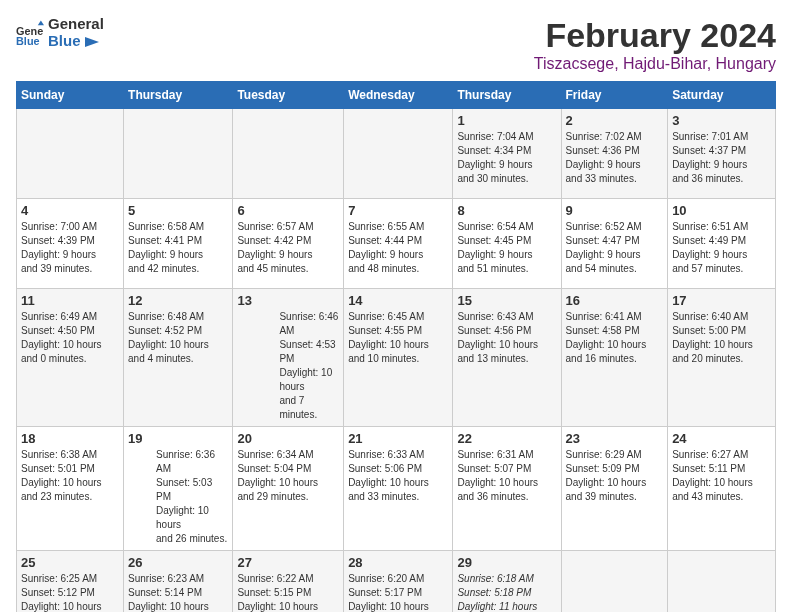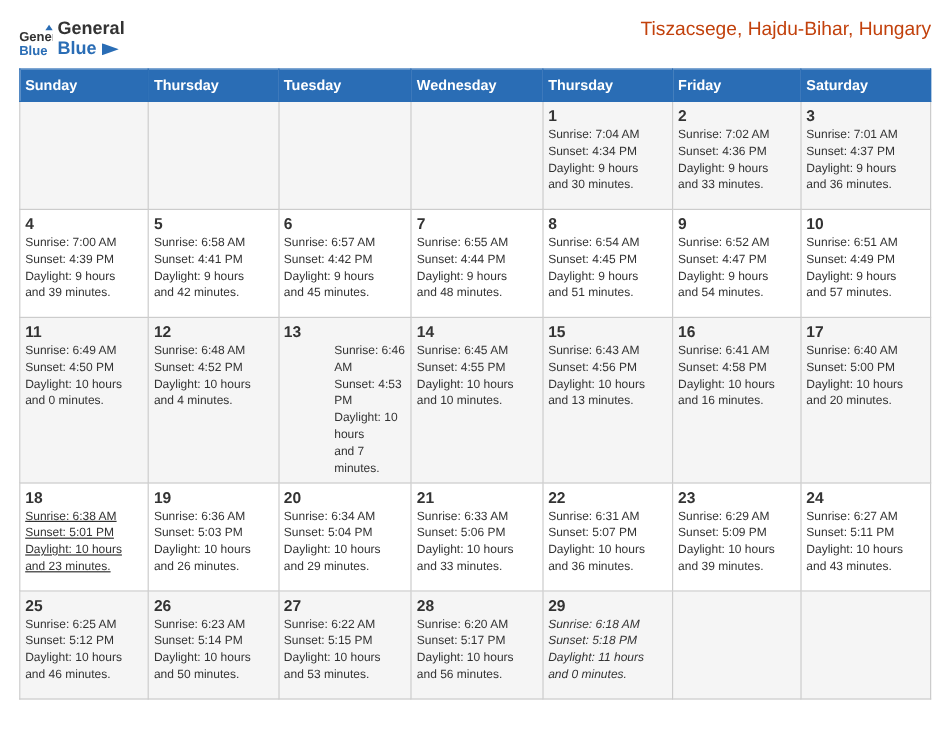--- a/index.html
+++ b/index.html
@@ -28,21 +28,21 @@
     .title-area {
       text-align: right;
     }
     .month-title {
       font-size: 34px;
       font-weight: bold;
       color: #333;
     }
     .location-title {
       font-size: 16px;
-      color: #c2410c;
+      color: #701a75;
     }
     table {
       width: 100%;
       border-collapse: collapse;
       font-size: 11px;
     }
     thead tr {
       background-color: #2a6db5;
       color: #fff;
     }
@@ -98,20 +98,21 @@
     <div>
       <div style="font-size:15px;font-weight:bold;color:#333;line-height:1.1;">General</div>
       <div style="font-size:15px;font-weight:bold;color:#2a6db5;line-height:1.1;">Blue
         <svg width="14" height="10" style="vertical-align:middle;">
           <polygon points="0,0 14,5 0,10" fill="#2a6db5"></polygon>
         </svg>
       </div>
     </div>
   </div>
   <div class="title-area">
+    <div class="month-title">February 2024</div>
     <div class="location-title">Tiszacsege, Hajdu-Bihar, Hungary</div>
   </div>
 </div>
 
 <table>
   <thead>
     <tr>
     <th>Sunday</th>
         <th>Thursday</th>
         <th>Tuesday</th>
@@ -247,28 +248,28 @@
           <span class="day-num">17</span>
           <div class="day-info" style="white-space: pre-line;">Sunrise: 6:40 AM
 Sunset: 5:00 PM
 Daylight: 10 hours
 and 20 minutes.</div>
         </td>
       </tr>
       <tr>
         <td>
           <span class="day-num">18</span>
-          <div class="day-info" style="white-space: pre-line; text-decoration: underline;">Sunrise: 6:38 AM
+          <div class="day-info" style="white-space: pre-line;">Sunrise: 6:38 AM
 Sunset: 5:01 PM
 Daylight: 10 hours
 and 23 minutes.</div>
         </td>
         <td>
           <span class="day-num">19</span>
-          <div class="day-info" style="white-space: pre-line;">Sunrise: 6:36 AM
+          <div class="day-info" style="white-space: pre-line; margin-left: 28px;">Sunrise: 6:36 AM
 Sunset: 5:03 PM
 Daylight: 10 hours
 and 26 minutes.</div>
         </td>
         <td>
           <span class="day-num">20</span>
           <div class="day-info" style="white-space: pre-line;">Sunrise: 6:34 AM
 Sunset: 5:04 PM
 Daylight: 10 hours
 and 29 minutes.</div>

